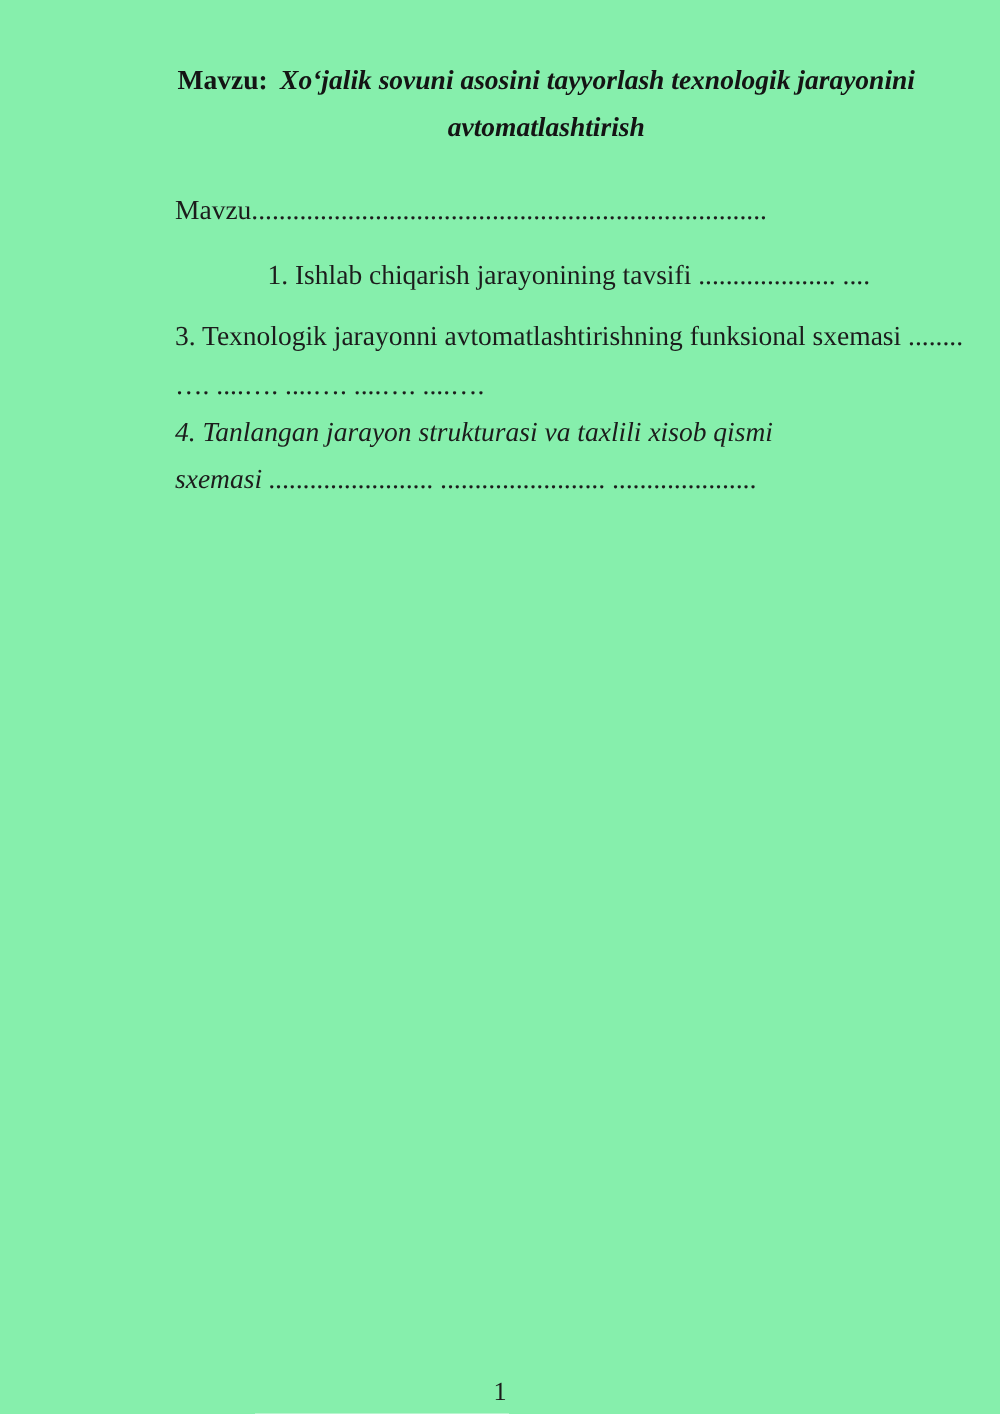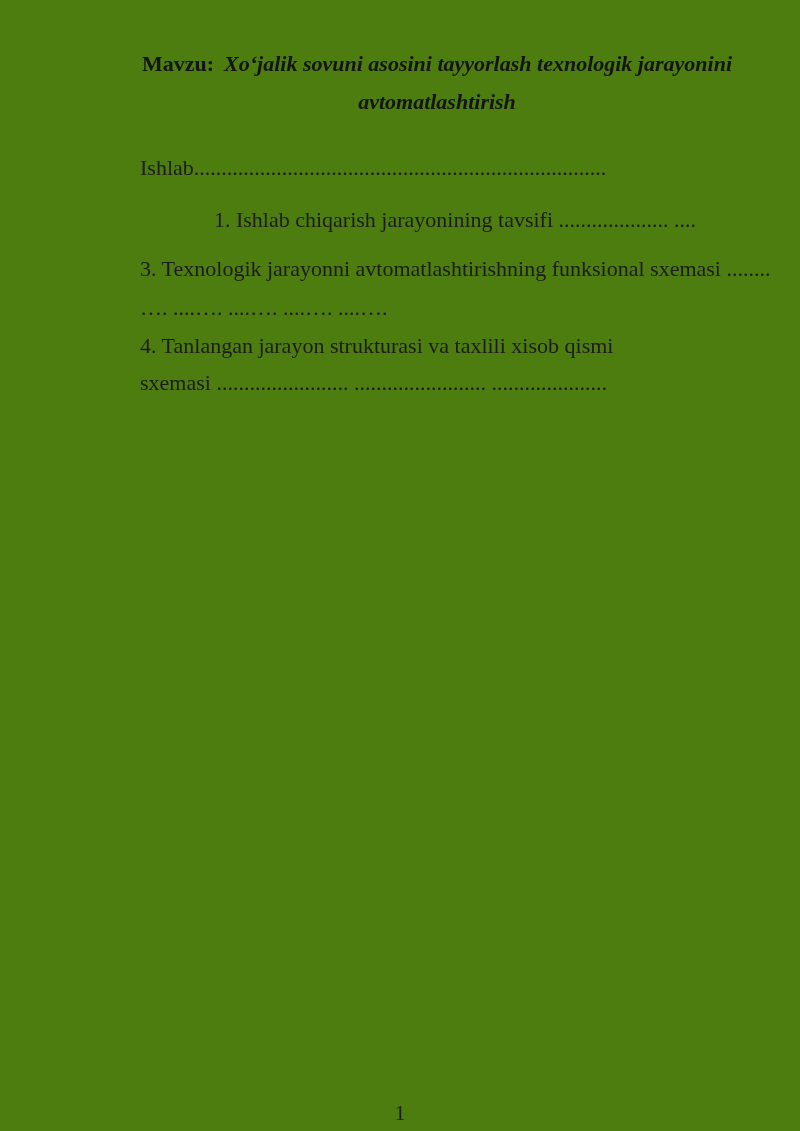--- a/index.html
+++ b/index.html
@@ -4,21 +4,21 @@
 <style>
   html, body {
     margin: 0;
     padding: 0;
     background: #ffffff;
   }
   .page {
     position: relative;
     width: 800px;
     height: 1131px;
-    background: #4d7c0f;
+    background: #86efac;
     overflow: hidden;
     font-family: "Liberation Serif", "DejaVu Serif", serif;
     color: #1c1c1c;
   }
   .doc-title {
     position: absolute;
     top: 45px;
     left: 114px;
     width: 646px;
     text-align: center;
@@ -51,20 +51,21 @@
     margin-top: 24px;
     text-align: center;
   }
   .toc p.entry-3 {
     margin-top: 15px;
     line-height: 39px;
   }
   .toc p.entry-4 {
     margin-top: 0;
     line-height: 37px;
+    font-style: italic;
   }
   .toc p.entry-adabiyotlar {
     margin-top: 40px;
   }
   .page-number {
     position: absolute;
     top: 1099px;
     left: 0;
     width: 100%;
     text-align: center;
@@ -82,21 +83,21 @@
     <div>
       <span class="t-label">Mavzu:</span><span class="t-italic">Xo‘jalik sovuni asosini tayyorlash texnologik jarayonini</span>
     </div>
     <div>
       <span class="t-italic">avtomatlashtirish</span>
     </div>
   </div>
 
   <div class="toc">
     <p class="entry-kirish">
-      <span>Ishlab...........................................................................</span>
+      <span>Mavzu...........................................................................</span>
     </p>
     <p class="entry-1">
       <span>1. Ishlab chiqarish jarayonining tavsifi .................... ....</span>
     </p>
     <p class="entry-3">
       <span>3. Texnologik jarayonni avtomatlashtirishning funksional sxemasi  ........</span><br>
       <span>…. ....…. ....…. ....…. ....….</span>
     </p>
     <p class="entry-4">
       <span>4. Tanlangan jarayon strukturasi va taxlili xisob qismi</span><br>

